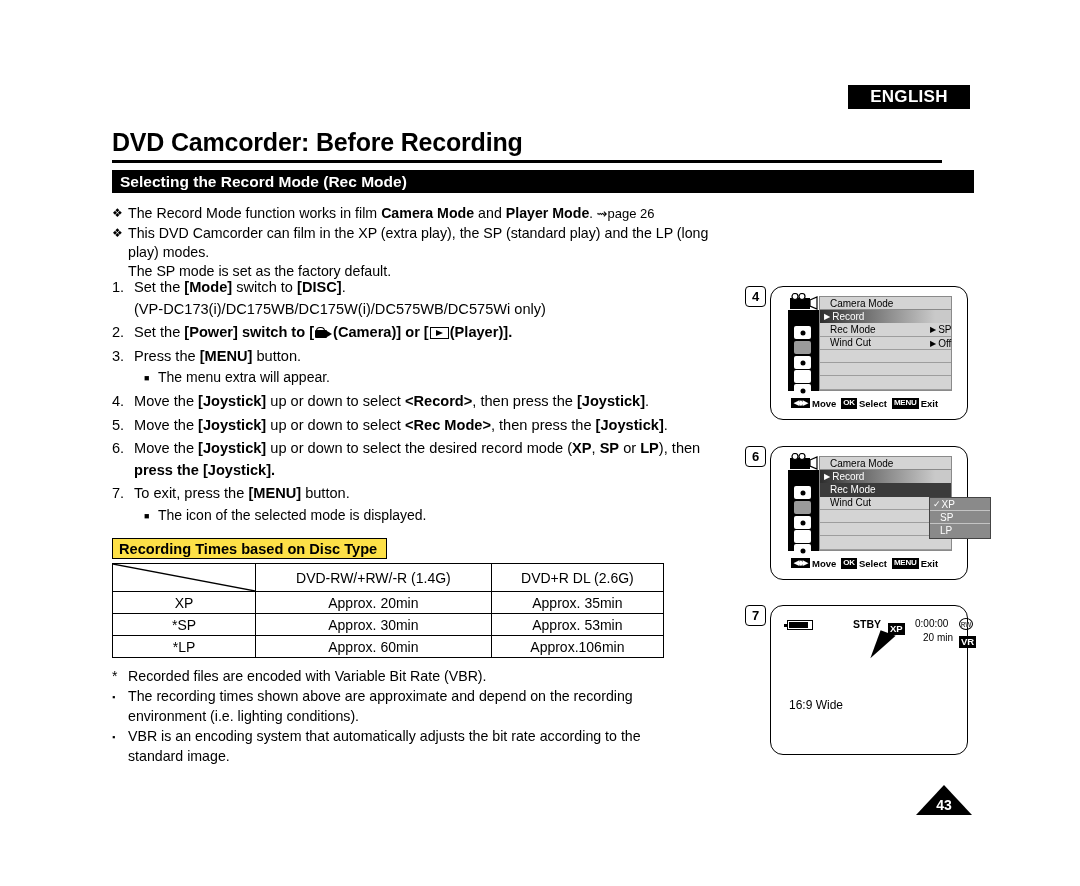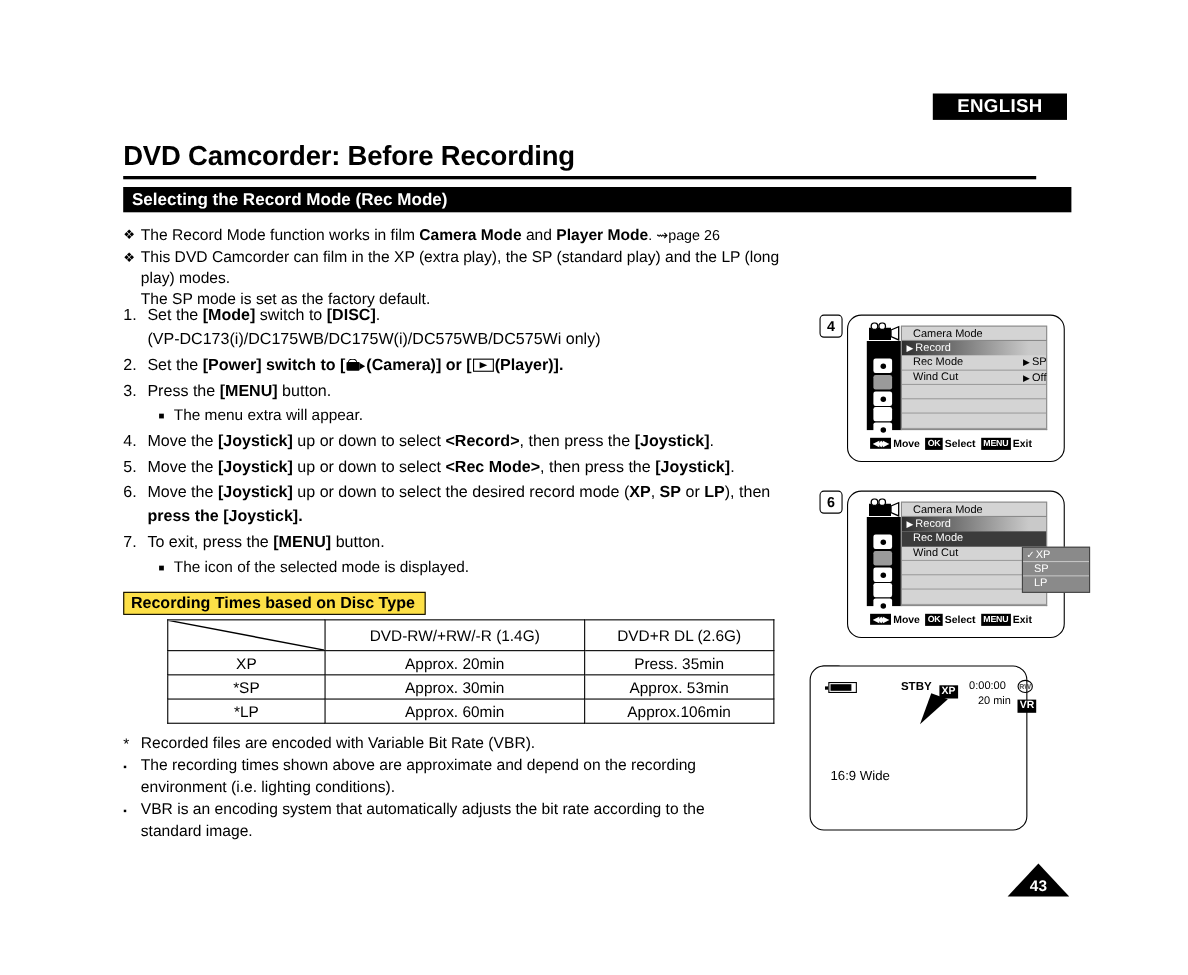--- a/index.html
+++ b/index.html
@@ -96,21 +96,20 @@
     display: inline-flex; align-items: center;
     font-size: 14.6px; font-weight: bold;
     box-sizing: border-box;
   }
 
   
   .rt {
     position: absolute; left: 112px; top: 563px;
     width: 552px; border-collapse: collapse;
     font-size: 14px;
-    margin-left: 40px;
   }
   .rt td {
     border: 1.3px solid #000; text-align: center;
     height: 21px; padding: 0;
   }
   .rt .corner { width: 142px; position: relative; overflow: hidden; height: 27px; }
   .rt .corner svg { position: absolute; left: 0; top: 0; }
   .rt .hcell { font-size: 14px; }
 
   
@@ -381,21 +380,21 @@
         <svg width="142" height="27">
               <line x1="0" y1="0" x2="142" y2="27" stroke="#000" stroke-width="1.3"></line>
             </svg>
       </td>
       <td class="hcell">DVD-RW/+RW/-R (1.4G)</td>
       <td class="hcell">DVD+R DL (2.6G)</td>
     </tr>
     <tr>
       <td>XP</td>
       <td>Approx. 20min</td>
-      <td>Press. 35min</td>
+      <td>Approx. 35min</td>
     </tr>
     <tr>
       <td>*SP</td>
       <td>Approx. 30min</td>
       <td>Approx. 53min</td>
     </tr>
     <tr>
       <td>*LP</td>
       <td>Approx. 60min</td>
       <td>Approx.106min</td>
@@ -570,21 +569,21 @@
           </span>
         <span class="foot-item">
             <span class="key-badge">MENU</span>
             <span>Exit</span>
           </span>
       </div>
     </div>
   </div>
 
   <div class="step-badge" style="left:745px; top:605px;">7</div>
-  <div class="lcd" style="left:736px; top:605px; height:150px;">
+  <div class="lcd" style="left:770px; top:605px; height:150px;">
     <div class="lcd-inner">
       <div class="stby-top">
         <div class="battery"></div>
         <div class="stby-label">STBY</div>
         <div class="xp-pos"><span class="inv-badge">XP</span></div>
         <div class="tc">0:00:00</div>
         <div class="rw-ic">RW</div>
         <div class="mins">20 min</div>
         <div class="vr-pos"><span class="inv-badge">VR</span></div>
       </div>

